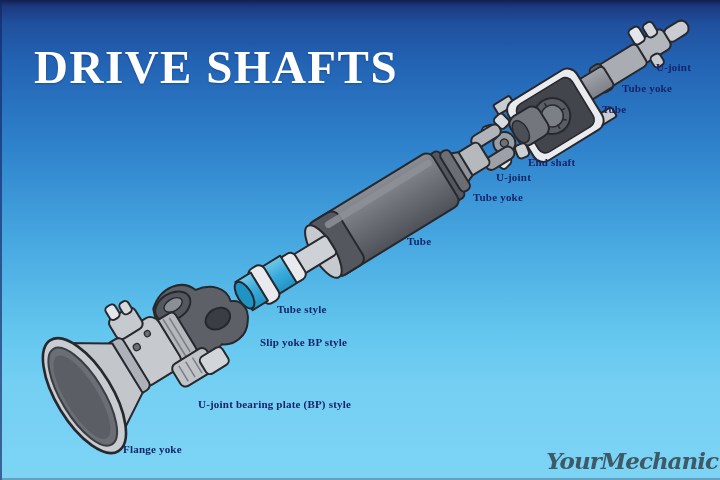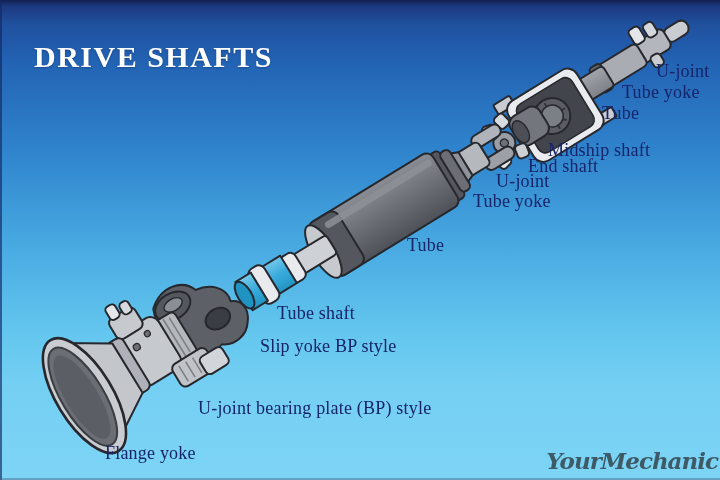--- a/index.html
+++ b/index.html
@@ -9,26 +9,26 @@
     background:linear-gradient(to bottom,
       #131f52 0%, #1c3a80 1.4%, #20509e 5%,
       #2363b4 13%, #2f83cc 31%, #49abe2 52%,
       #63c6ee 69%, #74cff3 80%, #7dd4f5 100%);
   }
   #edge-left{position:absolute;left:0;top:0;width:2px;height:100%;background:rgba(18,38,100,.65);}
   #edge-bottom{position:absolute;left:0;bottom:0;width:100%;height:2px;background:rgba(70,100,130,.45);}
   #diagram-svg{position:absolute;left:0;top:0;}
   .page-title{
     position:absolute;left:34px;top:40px;
-    font-size:30px;font-weight:bold;color:#ffffff;
+    font-size:47px;font-weight:bold;color:#ffffff;
     letter-spacing:1.5px;white-space:nowrap;
     text-shadow:0 1px 2px rgba(10,30,80,.35);
   }
   .part-label{
-    position:absolute;font-size:18px;font-weight:normal;color:#17246a;
+    position:absolute;font-size:11px;font-weight:bold;color:#17246a;
     white-space:nowrap;letter-spacing:.2px;
   }
   .watermark{
     position:absolute;right:2px;bottom:6px;
     font-family:"DejaVu Serif", serif;font-style:italic;font-weight:bold;
     font-size:23px;color:#3d5a66;letter-spacing:-1px;white-space:nowrap;
   }
 </style>
 </head>
 <body>
@@ -142,27 +142,26 @@
       <ellipse cx="2" cy="2" rx="21" ry="56" fill="#6b6f75" stroke="#3a3d42" stroke-width="2"></ellipse>
       <ellipse cx="1" cy="2" rx="16" ry="48" fill="#5b5e64" stroke="none"></ellipse>
     </g>
   </svg>
 
   <div class="page-title">DRIVE SHAFTS</div>
 
   <div class="part-label" style="left:656px;top:61px">U-joint</div>
   <div class="part-label" style="left:622px;top:82px">Tube yoke</div>
   <div class="part-label" style="left:602px;top:103px">Tube</div>
-  <div class="part-label" style="left:548px;top:140px">Midship shaft</div>
   <div class="part-label" style="left:528px;top:156px">End shaft</div>
   <div class="part-label" style="left:496px;top:171px">U-joint</div>
   <div class="part-label" style="left:473px;top:191px">Tube yoke</div>
   <div class="part-label" style="left:407px;top:235px">Tube</div>
-  <div class="part-label" style="left:277px;top:303px">Tube shaft</div>
+  <div class="part-label" style="left:277px;top:303px">Tube style</div>
   <div class="part-label" style="left:260px;top:336px">Slip yoke BP style</div>
   <div class="part-label" style="left:198px;top:398px">U-joint bearing plate (BP) style</div>
-  <div class="part-label" style="left:105px;top:443px">Flange yoke</div>
+  <div class="part-label" style="left:123px;top:443px">Flange yoke</div>
 
   <div class="watermark">YourMechanic</div>
 
   <div id="edge-left"></div>
   <div id="edge-bottom"></div>
 </div>
 
 </body></html>

